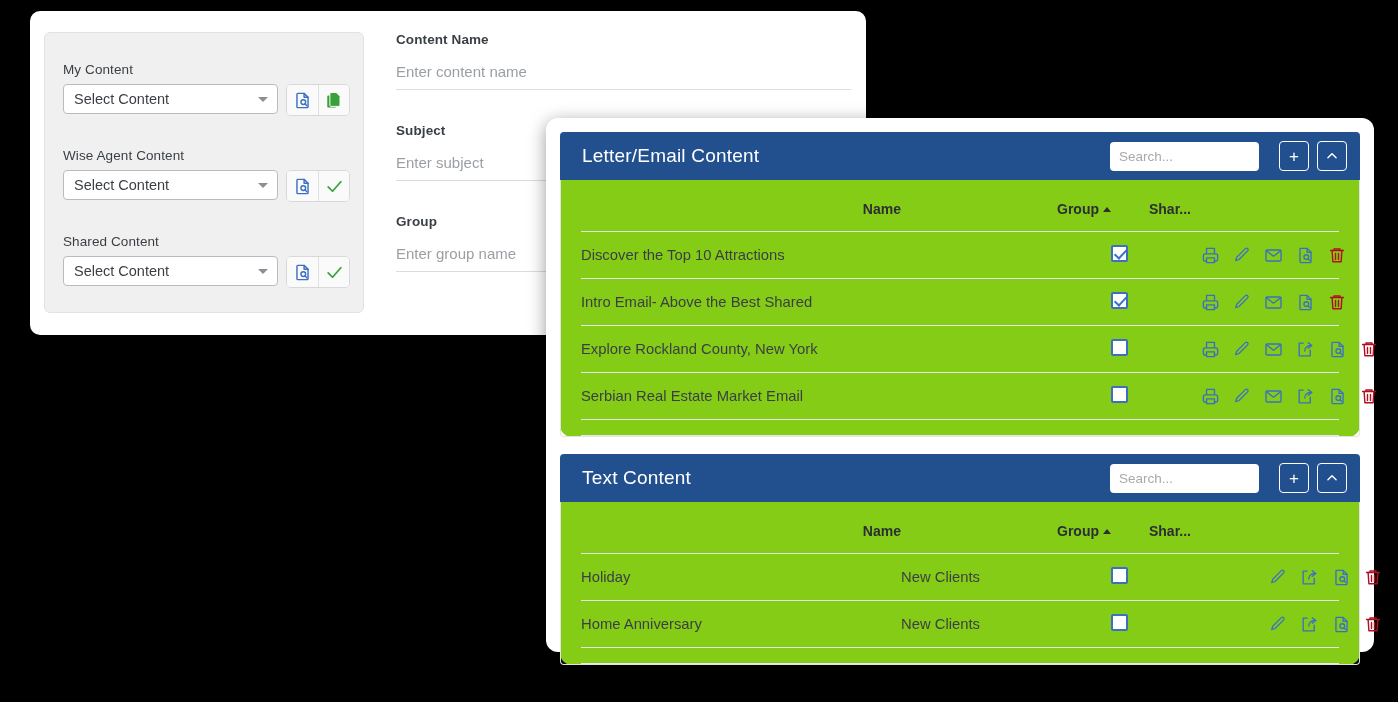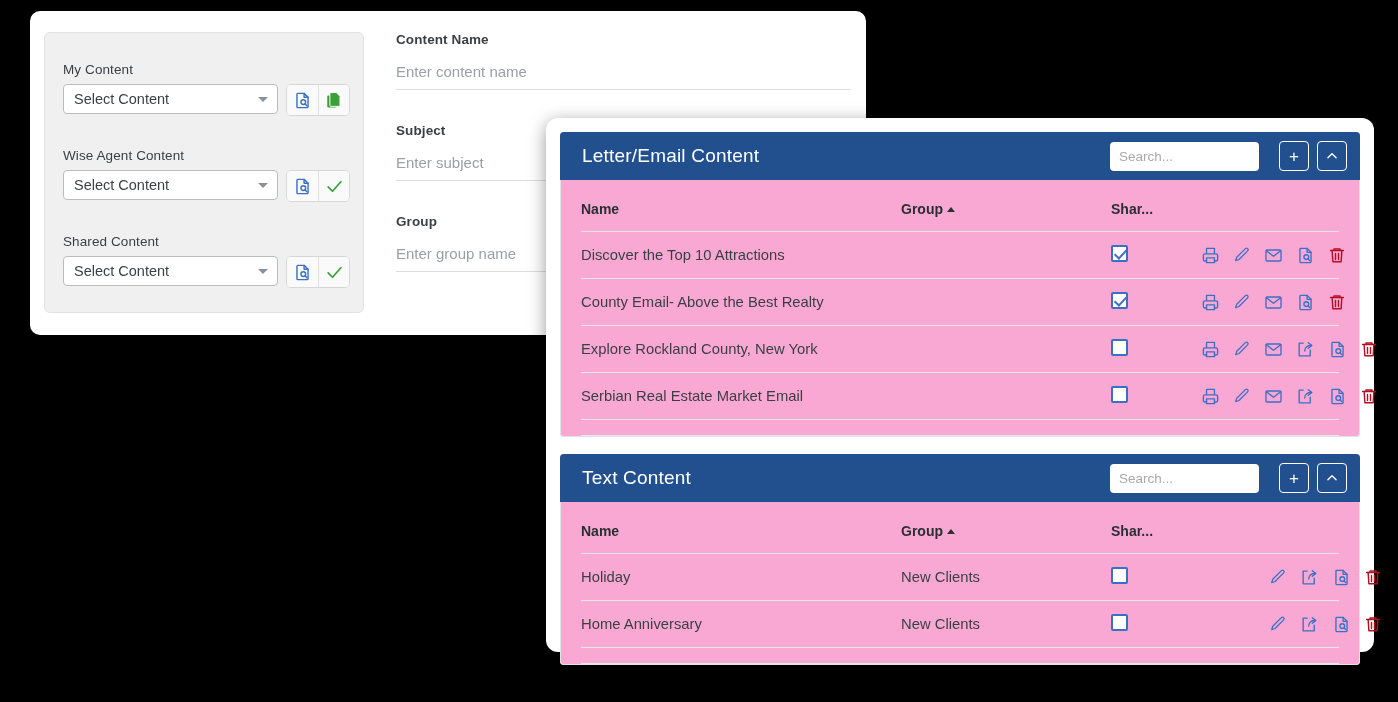--- a/index.html
+++ b/index.html
@@ -99,21 +99,21 @@
   .panel-wrap {
     position: absolute;
     left: 546px; top: 118px;
     width: 828px; height: 534px;
     background: #ffffff;
     border-radius: 12px;
     box-shadow: 0 4px 18px rgba(0,0,0,0.40);
     padding: 14px;
   }
 
-  .panel { background: #f9a8d4; border-radius: 4px; }
+  .panel { background: #84cc16; border-radius: 12px; }
   .panel + .panel { margin-top: 17px; }
 
   .panel-head {
     background: #22508f;
     height: 48px;
     border-radius: 4px 4px 0 0;
     display: flex; align-items: center;
     padding: 0 13px 0 22px;
   }
   .panel-title {
@@ -144,21 +144,21 @@
 
   .panel-body {
     border: 1px solid #e3e3e3;
     border-top: none;
     border-radius: 0 0 4px 4px;
     padding: 0 20px;
   }
 
   table { width: 100%; border-collapse: collapse; table-layout: fixed; }
   th {
-    text-align: left;
+    text-align: right;
     font-size: 14px;
     font-weight: bold;
     color: #2b2f33;
     padding: 21px 0 14px 0;
     border-bottom: 1px solid #e4e4e4;
   }
   td {
     font-size: 14.8px;
     color: #3b3f44;
     padding: 13px 0;
@@ -383,21 +383,21 @@
                         <path d="M8 6V4h8v2"></path>
                         <path d="M5.5 6l1 15h11l1-15"></path>
                         <path d="M10 10v8M14 10v8"></path>
                     </svg>
                   </span>
                 </div>
               </td>
             </tr>
 
             <tr>
-              <td>County Email- Above the Best Realty</td>
+              <td>Intro Email- Above the Best Shared</td>
               <td></td>
               <td>
                 <span class="cbx checked"></span>
               </td>
               <td>
                 <div class="acts pad-left">
                   <span class="act">
                     <svg width="19" height="19" viewBox="0 0 24 24" fill="none" stroke="#3b6fc4" stroke-width="1.7" stroke-linecap="round" stroke-linejoin="round">
                       <path d="M7 9V3h10v6"></path>
                         <path d="M7 19H5a2 2 0 0 1-2-2v-5a2 2 0 0 1 2-2h14a2 2 0 0 1 2 2v5a2 2 0 0 1-2 2h-2"></path>

